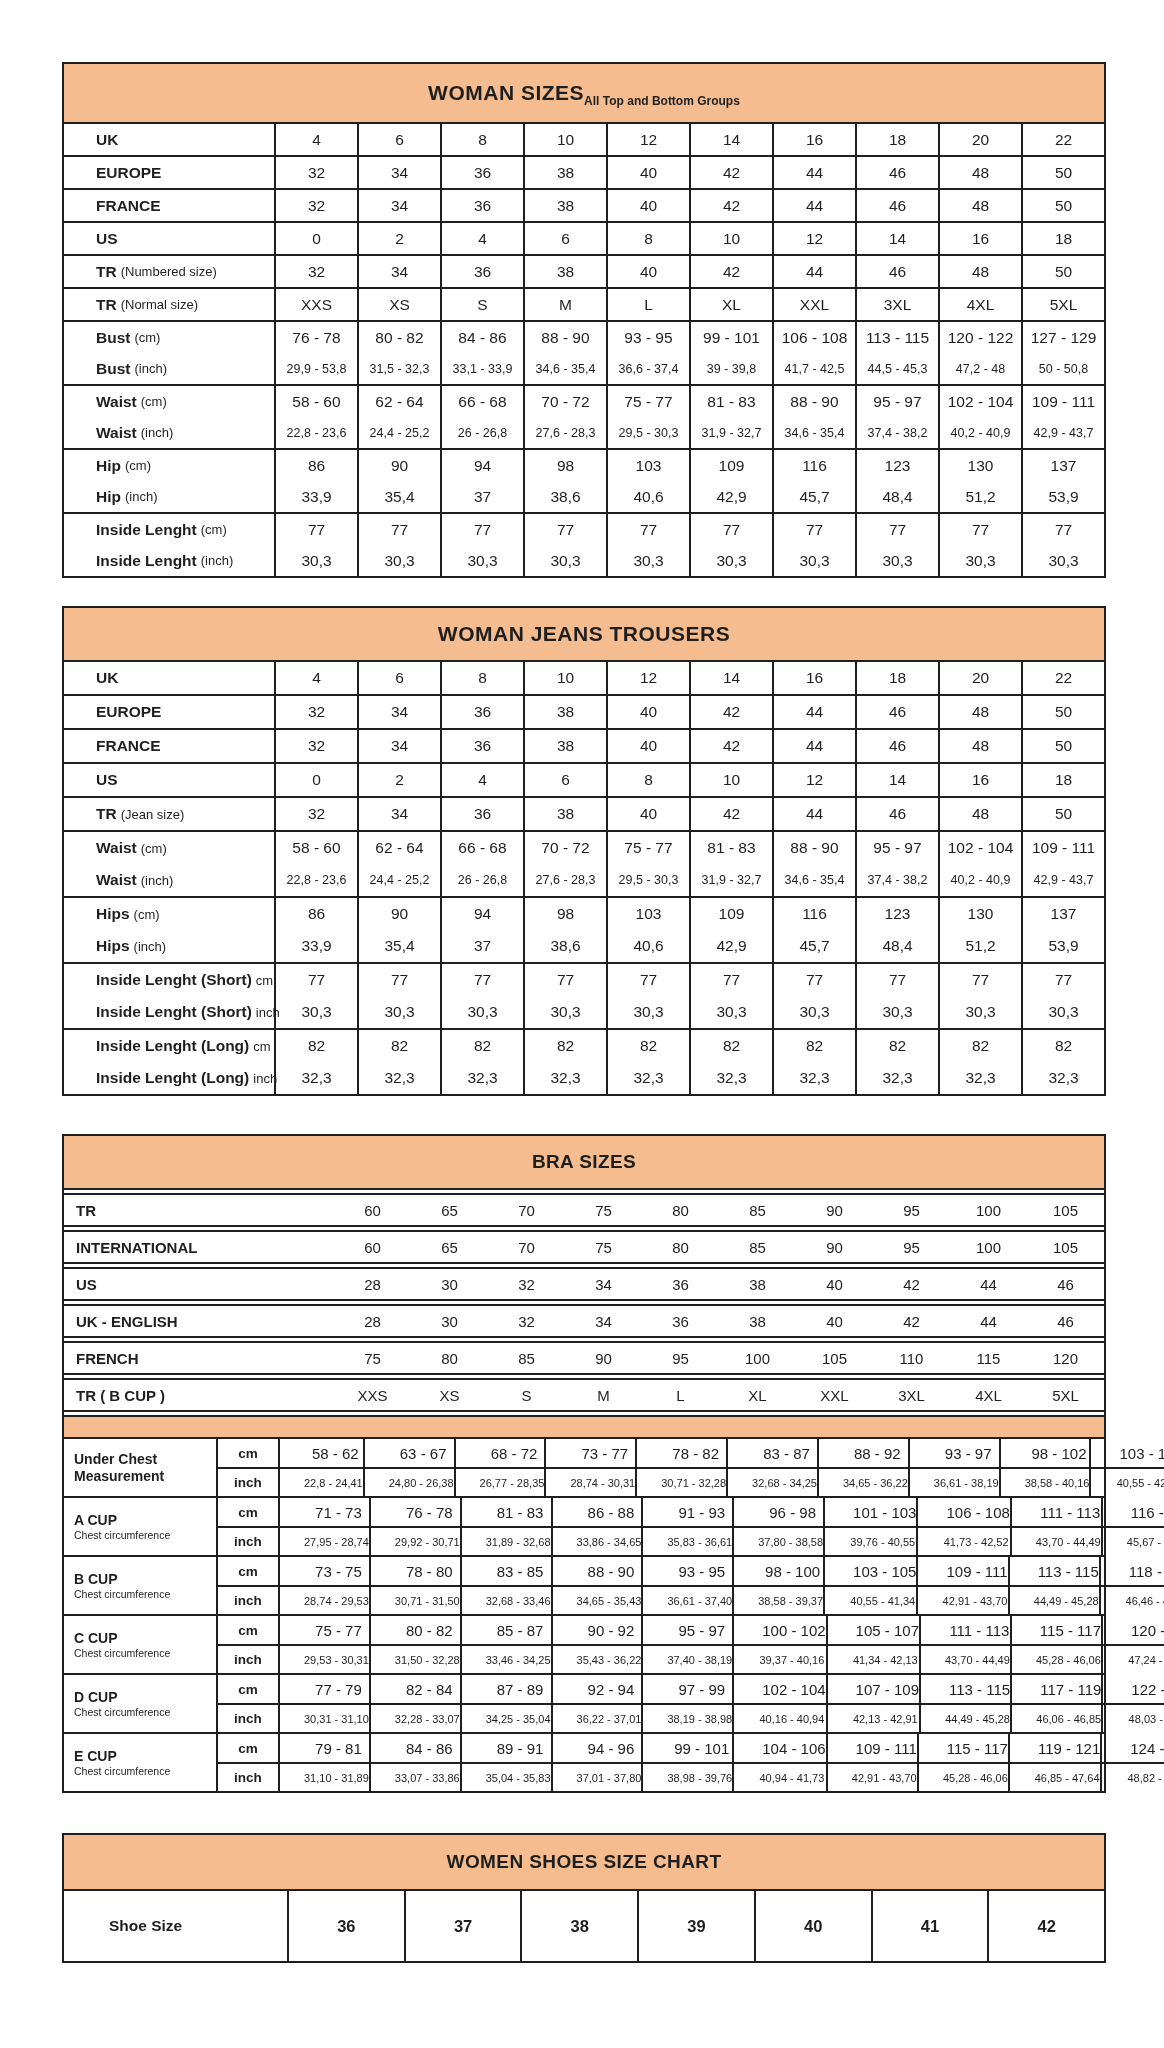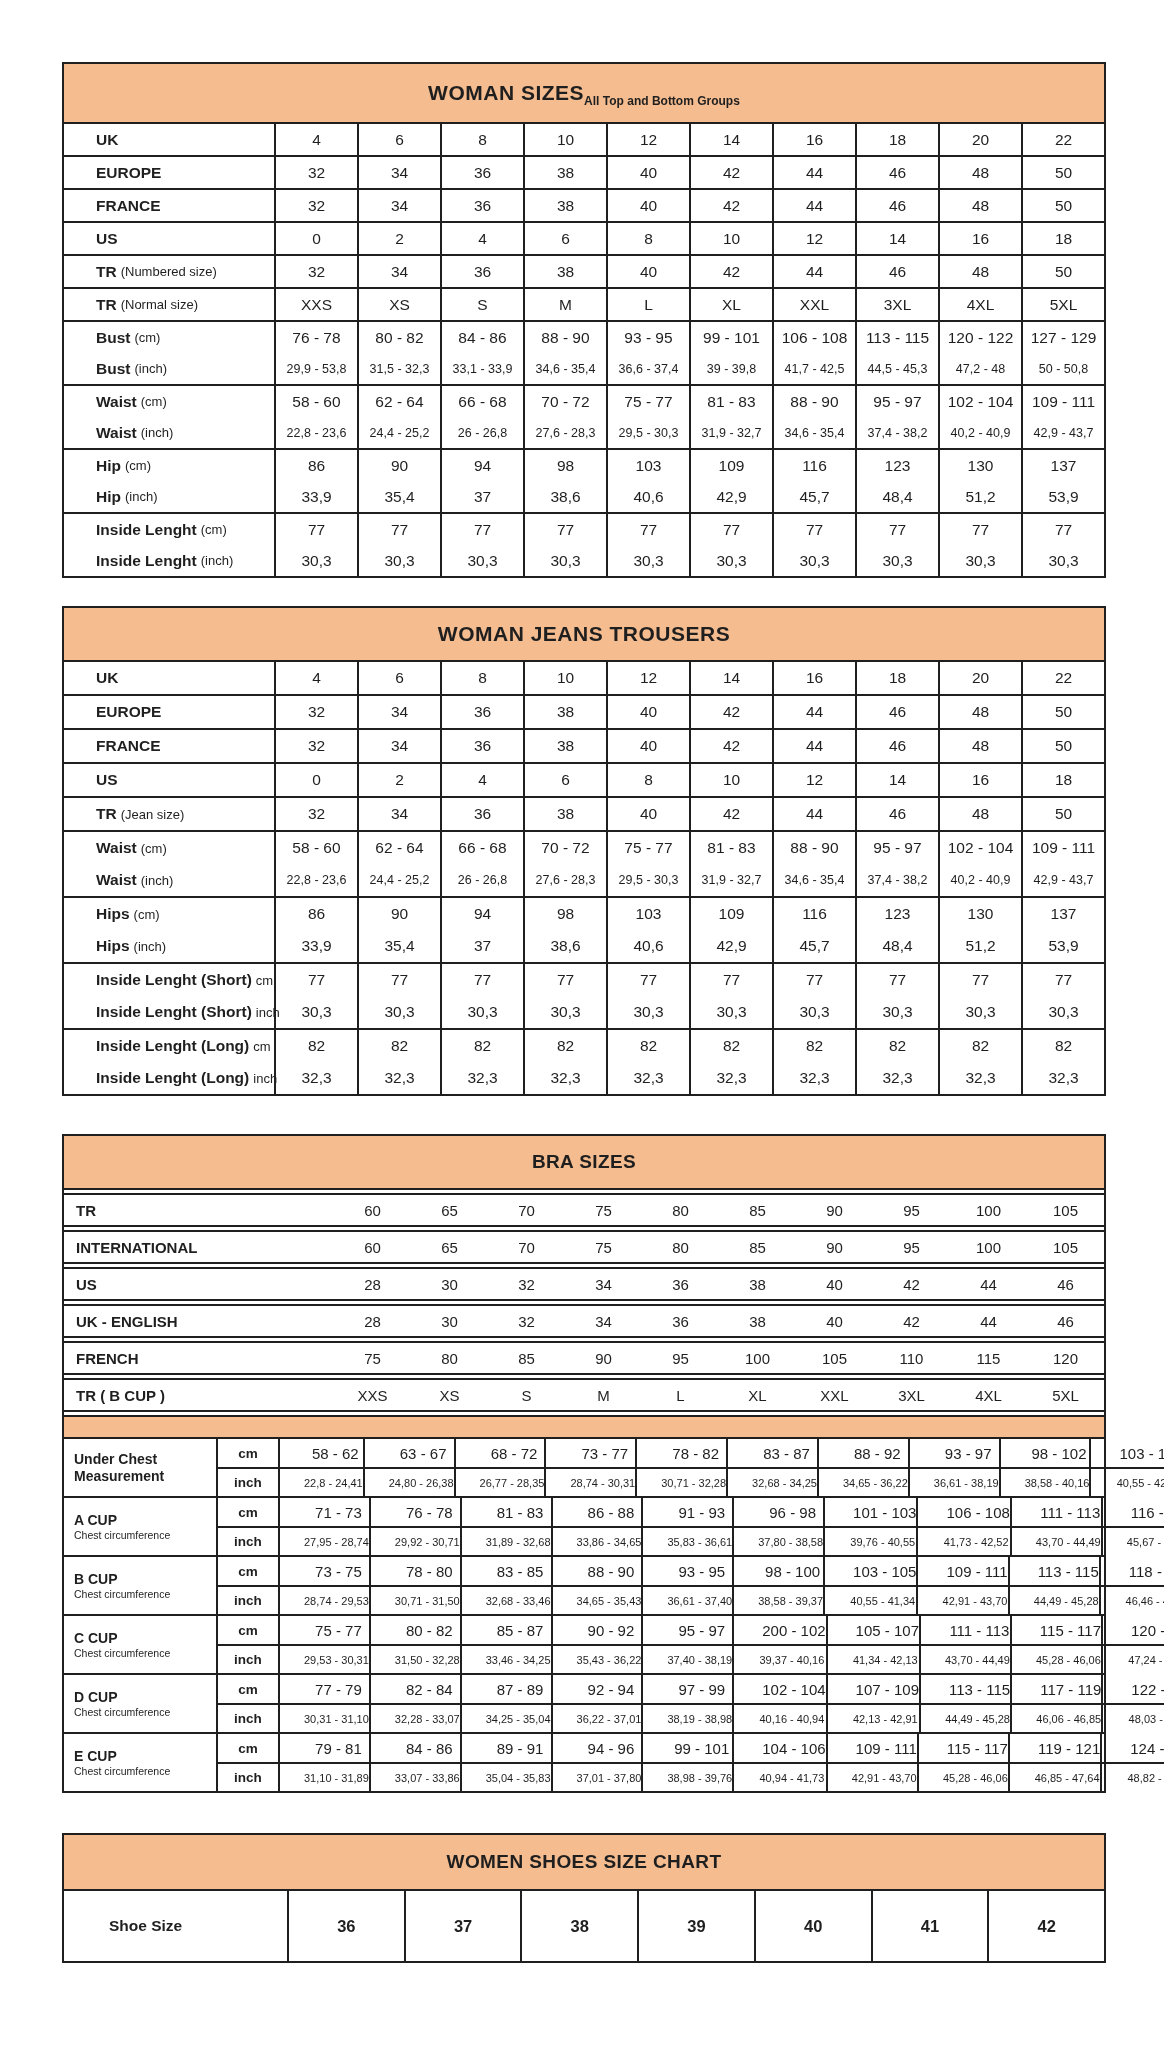--- a/index.html
+++ b/index.html
@@ -691,21 +691,21 @@
         <div class="clab">
           <b>C CUP</b>
           <span class="csub">Chest circumference</span>
         </div>
         <div class="cunit r1">cm</div>
         <div class="ccell cm r1">75 - 77</div>
         <div class="ccell cm r1">80 - 82</div>
         <div class="ccell cm r1">85 - 87</div>
         <div class="ccell cm r1">90 - 92</div>
         <div class="ccell cm r1">95 - 97</div>
-        <div class="ccell cm r1">200 - 102</div>
+        <div class="ccell cm r1">100 - 102</div>
         <div class="ccell cm r1">105 - 107</div>
         <div class="ccell cm r1">111 - 113</div>
         <div class="ccell cm r1">115 - 117</div>
         <div class="ccell cm r1">120 - 122</div>
         <div class="cunit">inch</div>
         <div class="ccell in">29,53 - 30,31</div>
         <div class="ccell in">31,50 - 32,28</div>
         <div class="ccell in">33,46 - 34,25</div>
         <div class="ccell in">35,43 - 36,22</div>
         <div class="ccell in">37,40 - 38,19</div>

